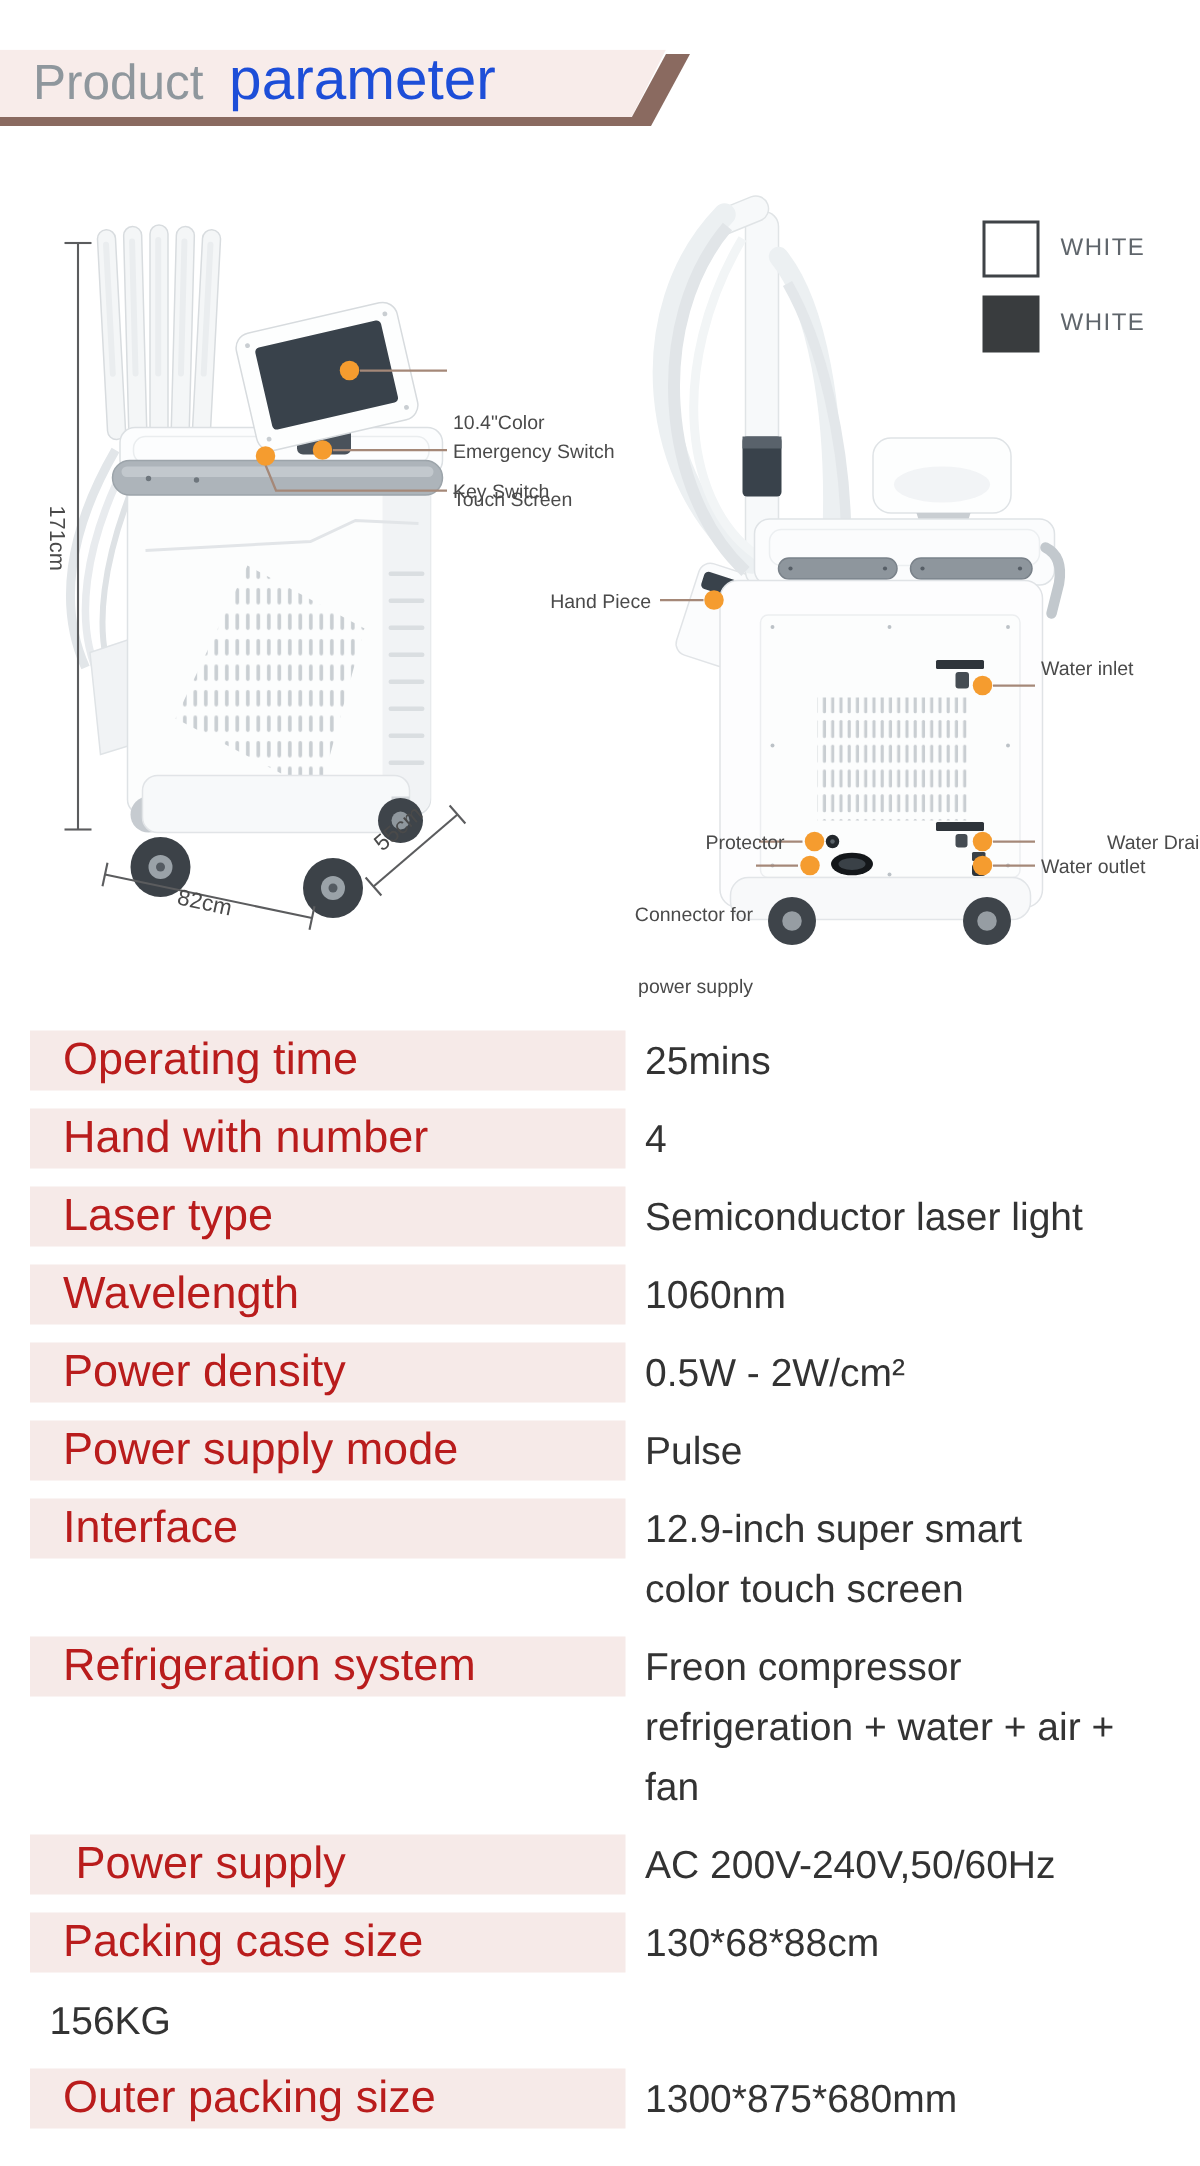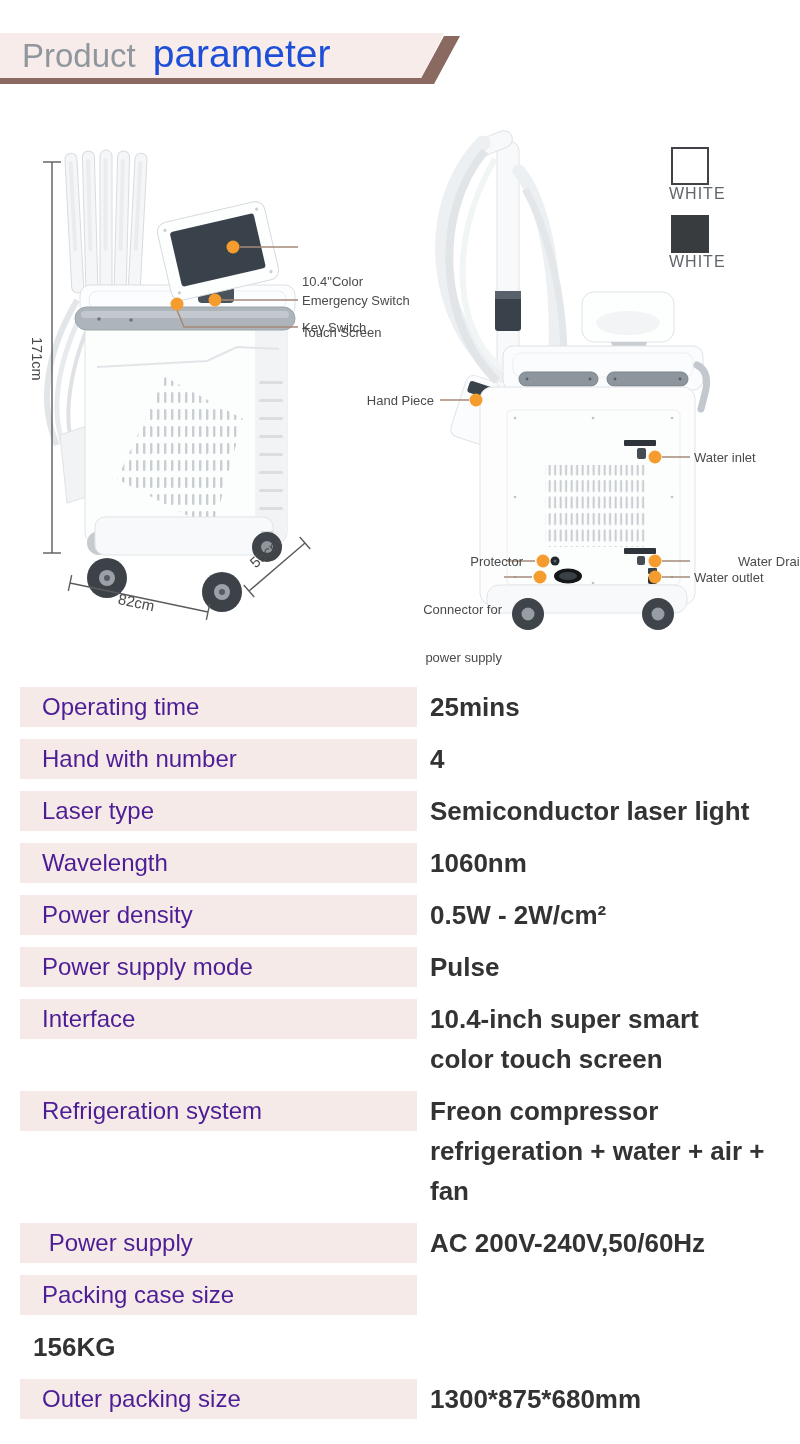--- a/index.html
+++ b/index.html
@@ -27,32 +27,32 @@
   .callout.two{line-height:17px;}
   .r{text-align:right;}
 
   .dim-label{position:absolute;font-size:15px;color:#4A4A4A;line-height:1;}
   #dim-h{left:44px;top:337px;transform:rotate(90deg);transform-origin:0 0;font-size:14.5px;}
   #dim-w{left:120px;top:591px;transform:rotate(12deg);transform-origin:0 0;}
   #dim-d{left:247px;top:559px;transform:rotate(-41deg);transform-origin:0 0;}
 
   
   .swatches{position:absolute;left:655px;top:147px;}
-  .swatch-row{display:flex;align-items:center;margin-bottom:12px;flex-direction:column;}
+  .swatch-row{display:flex;align-items:center;margin-bottom:12px;}
   .swatch{width:38px;height:38px;box-sizing:border-box;}
   .swatch.white{background:#ffffff;border:2px solid #3F4347;}
   .swatch.black{background:#393C3E;}
   .swatch-label{margin-left:14px;font-size:16px;color:#5F656B;letter-spacing:1px;}
 
   
   .specs{position:absolute;left:20px;top:687px;width:760px;display:flex;flex-direction:column;gap:12px;}
   .spec-row{display:flex;align-items:flex-start;}
   .spec-label{width:397px;min-height:40px;box-sizing:border-box;background:#F6EAE8;
-              padding-left:22px;font-size:24px;line-height:40px;color:#4c1d95;white-space:pre-wrap;flex:none;}
-  .spec-value{margin-left:13px;width:352px;font-size:26px;line-height:40px;color:#333333;white-space:pre-line;font-weight:bold;}
+              padding-left:22px;font-size:30px;line-height:40px;color:#b91c1c;white-space:pre-wrap;flex:none;}
+  .spec-value{margin-left:13px;width:352px;font-size:26px;line-height:40px;color:#333333;white-space:pre-line;}
 </style>
 </head>
 <body>
 
 <div class="page">
 
   <div class="banner"></div>
   <div class="banner-line"></div>
   <div class="banner-slash"></div>
   <div class="title">
@@ -287,21 +287,21 @@
     </g>
   </svg>
 
   <div class="callout two" style="left:302px;top:239px;">
     <span style="display:block">10.4"Color</span>
     <span style="display:block">Touch Screen</span>
   </div>
   <div class="callout" style="left:302px;top:293px;">Emergency Switch</div>
   <div class="callout" style="left:302px;top:320px;">Key Switch</div>
   <div class="callout r" style="left:330px;top:393px;width:104px;">Hand Piece</div>
-  <div class="callout" style="left:694px;top:450px;">Water inlet</div>
+  <div class="callout" style="left:694px;top:438px;">Water inlet</div>
   <div class="callout r" style="left:418px;top:554px;width:105px;">Protector</div>
   <div class="callout r" style="left:386px;top:570px;width:116px;">
     <span style="display:block">Connector for</span>
     <span style="display:block">power supply</span>
   </div>
   <div class="callout" style="left:694px;top:554px;padding-left:44px;">Water Drain</div>
   <div class="callout" style="left:694px;top:570px;">Water outlet</div>
 
   <div id="dim-h" class="dim-label">171cm</div>
   <div id="dim-w" class="dim-label">82cm</div>
@@ -338,35 +338,36 @@
     <div class="spec-row">
       <div class="spec-label">Power density</div>
       <div class="spec-value">0.5W - 2W/cm²</div>
     </div>
     <div class="spec-row">
       <div class="spec-label">Power supply mode</div>
       <div class="spec-value">Pulse</div>
     </div>
     <div class="spec-row">
       <div class="spec-label">Interface</div>
-      <div class="spec-value">10.4-inch super smart
+      <div class="spec-value">12.9-inch super smart
 color touch screen</div>
     </div>
     <div class="spec-row">
       <div class="spec-label">Refrigeration system</div>
       <div class="spec-value">Freon compressor
 refrigeration + water + air +
 fan</div>
     </div>
     <div class="spec-row">
       <div class="spec-label"> Power supply</div>
       <div class="spec-value">AC 200V-240V,50/60Hz</div>
     </div>
     <div class="spec-row">
       <div class="spec-label">Packing case size</div>
+      <div class="spec-value">130*68*88cm</div>
     </div>
     <div class="spec-row">
       <div class="spec-value">156KG</div>
     </div>
     <div class="spec-row">
       <div class="spec-label">Outer packing size</div>
       <div class="spec-value">1300*875*680mm</div>
     </div>
   </div>
 

